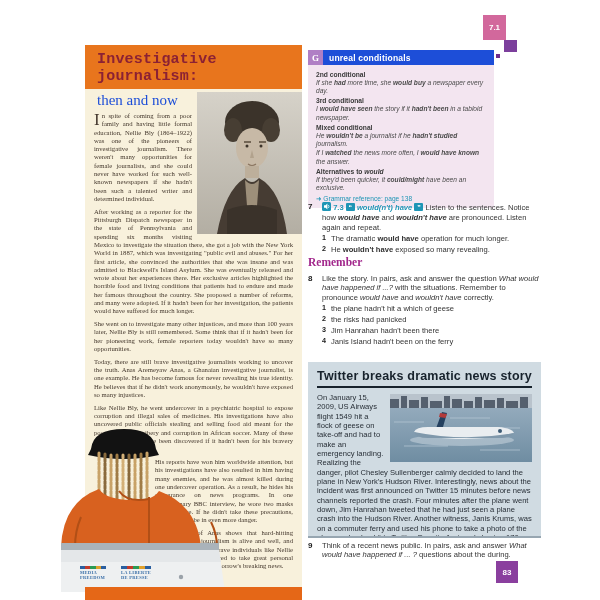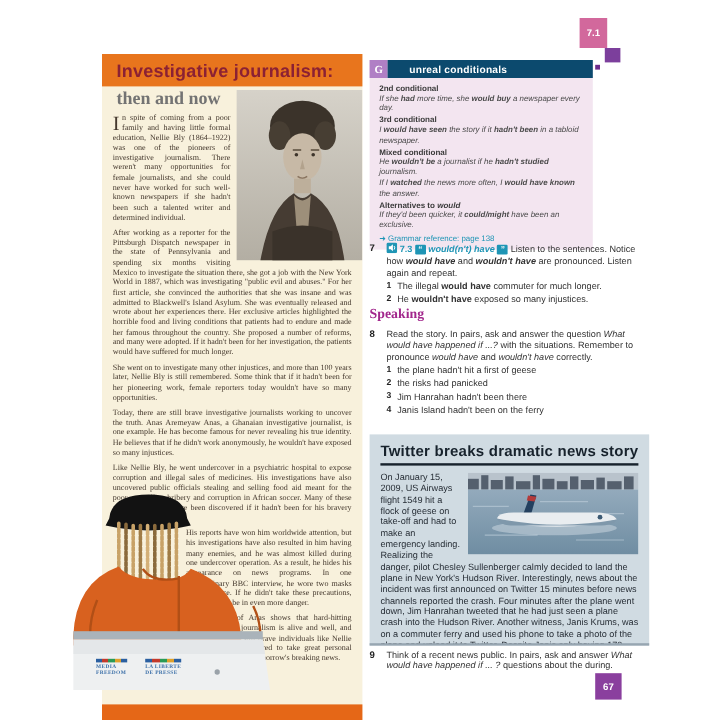--- a/index.html
+++ b/index.html
@@ -10,22 +10,22 @@
   .sq{position:absolute;}
   #sq-pink{left:483px;top:15px;width:23px;height:25px;background:#d2689c;
            color:#fff;font-size:8px;font-weight:bold;display:flex;align-items:center;justify-content:center;}
   #sq-purple{left:504px;top:40px;width:13px;height:12px;background:#7c3f9c;}
   #sq-lilac{left:480px;top:52px;width:12px;height:11px;background:#9f7fc0;}
   #sq-dot{left:496px;top:54px;width:4px;height:4px;background:#6e2d8c;}
 
   
   #article-panel{position:absolute;left:85px;top:45px;width:217px;height:555px;background:#f8f1dc;}
   .article-titlebar{background:#e8751d;padding:6px 12px 4px;}
-  .t1{font-family:Liberation Sans, sans-serif;font-weight:bold;font-size:15px;color:#8b2134;letter-spacing:.2px;}
-  .t2{font-family:"Liberation Serif",serif;font-weight:bold;font-size:15px;color:#737373;padding:3px 12px 0;}
+  .t1{font-family:Liberation Mono, monospace;font-weight:bold;font-size:15px;color:#8b2134;letter-spacing:.2px;}
+  .t2{font-family:"Liberation Serif",serif;font-weight:normal;font-size:15px;color:#1d4ed8;padding:3px 12px 0;}
   .article-body{position:relative;padding:3px 9px 0;font-family:"Liberation Serif",serif;
                 font-size:6.7px;line-height:1.24;color:#45392e;text-align:justify;}
   .article-body p{margin:0 0 4.5px;}
   .dropcap{float:left;font-size:17px;line-height:13px;padding:1px 2px 0 0;color:#45392e;}
 
   
   .nellie-float{float:right;width:105px;height:120px;margin:0 -9px 3px 5px;position:relative;}
   .nellie-float svg{position:absolute;left:0;top:-20px;}
 
   
@@ -39,22 +39,22 @@
   #orange-footer{position:absolute;left:0;bottom:0;width:100%;height:13px;background:#e56717;z-index:5;}
 
   
   .rc{position:absolute;color:#333;}
 
   
   #grammar-box{left:308px;top:50px;width:186px;background:#f3e5f0;padding-bottom:5px;}
   .g-head{display:flex;align-items:stretch;height:15px;}
   .g-badge{width:15px;background:#b07fc5;color:#fff;font-weight:bold;font-size:9px;
            display:flex;align-items:center;justify-content:center;font-family:"Liberation Serif",serif;}
-  .g-title{flex:1;background:#0c4a6e;color:#fff;font-weight:bold;font-size:8.5px;
-           display:flex;align-items:center;padding-left:18px;letter-spacing:.2px;}
+  .g-title{flex:1;background:#1d4ed8;color:#fff;font-weight:bold;font-size:8.5px;
+           display:flex;align-items:center;padding-left:6px;letter-spacing:.2px;}
   .g-body{padding:4px 8px 0;}
   .g-label{font-size:6.7px;font-weight:bold;color:#3a3a3a;margin:2px 0 1px;}
   .g-ex{font-size:6.6px;line-height:1.25;color:#4a4a4a;margin:0 0 1px;}
   .g-ref{font-size:6.6px;color:#1e95b5;margin-top:3px;}
 
   
   .ex{left:308px;width:233px;display:flex;}
   .ex .num{width:14px;font-size:8px;font-weight:bold;color:#222;flex:none;}
   .ex .body{flex:1;font-size:7.6px;line-height:1.22;color:#333;}
   .ex-item{display:flex;margin-top:2px;}
@@ -211,38 +211,38 @@
             </svg>
         </span>
         <span class="teal">7.3</span>
         <span class="qbadge">“</span>
         <span class="teal-it">would(n't) have</span>
         <span class="qbadge">”</span>
         <span><span> Listen to the sentences. Notice how </span><span style="font-weight: bold; font-style: italic;">would have</span><span> and </span><span style="font-weight: bold; font-style: italic;">wouldn't have</span><span> are pronounced. Listen again and repeat.</span></span>
       </div>
       <div class="ex-item">
         <div class="inum">1</div>
-        <div class="itxt"><span>The illegal </span><span style="font-weight: bold;">would have</span><span> commuter for much longer.</span></div>
+        <div class="itxt"><span>The dramatic </span><span style="font-weight: bold;">would have</span><span> operation for much longer.</span></div>
       </div>
       <div class="ex-item">
         <div class="inum">2</div>
-        <div class="itxt"><span>He </span><span style="font-weight: bold;">wouldn't have</span><span> exposed so many injustices.</span></div>
-      </div>
-    </div>
-  </div>
-
-  <div id="speaking" class="rc">Speaking</div>
+        <div class="itxt"><span>He </span><span style="font-weight: bold;">wouldn't have</span><span> exposed so many revealing.</span></div>
+      </div>
+    </div>
+  </div>
+
+  <div id="speaking" class="rc">Remember</div>
 
   <div id="ex8" class="rc ex">
     <div class="num">8</div>
     <div class="body">
-      <div><span>Read the story. In pairs, ask and answer the question </span><span style="font-style: italic;">What would have happened if ...?</span><span> with the situations. Remember to pronounce </span><span style="font-style: italic;">would have</span><span> and </span><span style="font-style: italic;">wouldn't have</span><span> correctly.</span></div>
+      <div><span>Like the story. In pairs, ask and answer the question </span><span style="font-style: italic;">What would have happened if ...?</span><span> with the situations. Remember to pronounce </span><span style="font-style: italic;">would have</span><span> and </span><span style="font-style: italic;">wouldn't have</span><span> correctly.</span></div>
       <div class="ex-item">
         <div class="inum">1</div>
-        <div class="itxt">the plane hadn't hit a first of geese</div>
+        <div class="itxt">the plane hadn't hit a which of geese</div>
       </div>
       <div class="ex-item">
         <div class="inum">2</div>
         <div class="itxt">the risks had panicked</div>
       </div>
       <div class="ex-item">
         <div class="inum">3</div>
         <div class="itxt">Jim Hanrahan hadn't been there</div>
       </div>
       <div class="ex-item">
@@ -295,16 +295,16 @@
       <span>On January 15, 2009, US Airways flight 1549 hit a flock of geese on take-off and had to make an emergency landing. Realizing the danger, pilot Chesley Sullenberger calmly decided to land the plane in New York's Hudson River. Interestingly, news about the incident was first announced on Twitter 15 minutes before news channels reported the crash. Four minutes after the plane went down, Jim Hanrahan tweeted that he had just seen a plane crash into the Hudson River. Another witness, Janis Krums, was on a commuter ferry and used his phone to take a photo of the plane and upload it to Twitter. Despite Janis only having 170 followers, the image went viral in minutes.</span>
     </div>
   </div>
 
   <div id="ex9" class="rc ex">
     <div class="num">9</div>
     <div class="body"><span>Think of a recent news public. In pairs, ask and answer </span><span style="font-style: italic;">What would have happened if ... ?</span><span> questions about the during.</span></div>
   </div>
 
   <div id="page-badge">
-    <span>67</span>
+    <span>83</span>
   </div>
 
 </div>
 
 </body></html>

